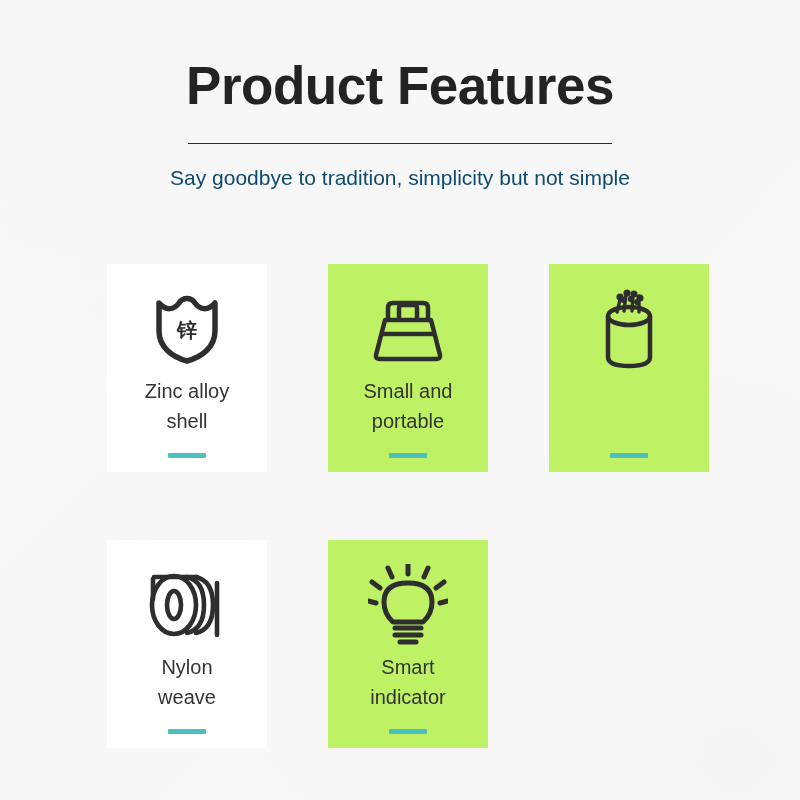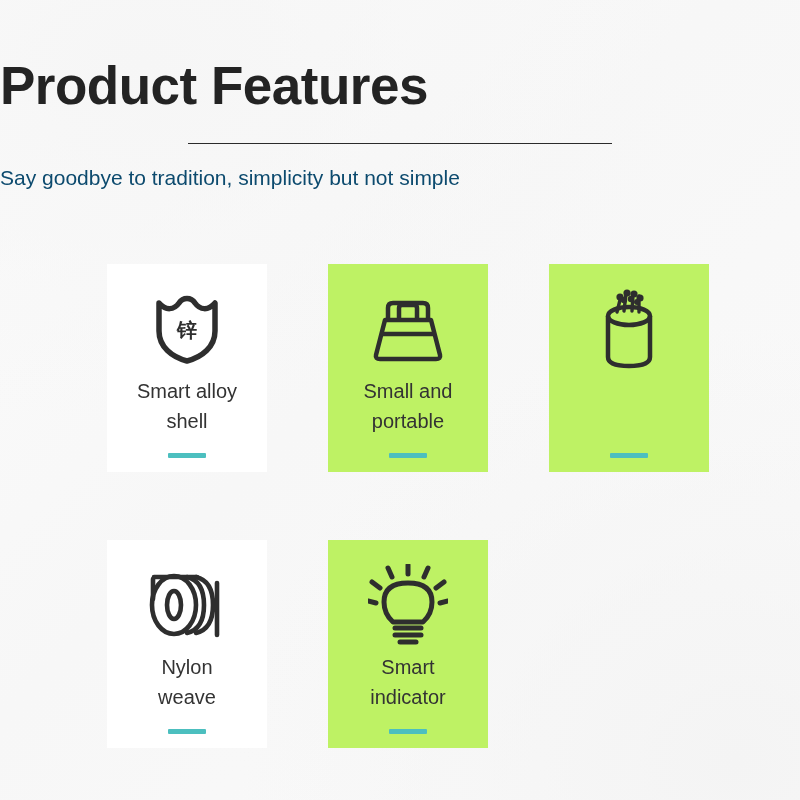--- a/index.html
+++ b/index.html
@@ -10,21 +10,21 @@
   body {
     background:
       radial-gradient(ellipse 900px 600px at 18% 8%, #f6f6f6 0%, rgba(246,246,246,0) 60%),
       radial-gradient(ellipse 800px 700px at 92% 95%, #f4f4f4 0%, rgba(244,244,244,0) 62%),
       linear-gradient(135deg, #fbfbfb 0%, #f7f7f7 45%, #fafafa 100%);
     position:relative;
     overflow:hidden;
   }
 
   
-  .header { width:100%; padding-top:58px; }
+  .header { width:100%; text-align:center; padding-top:58px; }
   .title {
     font-size:53px;
     font-weight:bold;
     color:#232323;
     letter-spacing:-0.5px;
     line-height:1.05;
   }
   .divider {
     width:424px;
     height:1px;
@@ -108,21 +108,21 @@
 <div class="grid">
 
   <div class="card light">
     <div class="icon-wrap">
       <svg width="66" height="70" viewBox="0 0 66 70">
         <path d="M5 9 C12 17 20 16 25 9 C29 3 37 3 41 9 C46 16 54 17 61 9
                  L61 37 C61 53 48 63 33 67 C18 63 5 53 5 37 Z" fill="none" stroke="#2e2e2e" stroke-width="5.5" stroke-linejoin="round" stroke-linecap="round"></path>
         <text class="zinc-char" x="33" y="43" text-anchor="middle">锌</text>
       </svg>
     </div>
-    <div class="label">Smart alloy
+    <div class="label">Zinc alloy
 shell</div>
     <div class="accent" style="background:#4cbfbf"></div>
   </div>
 
   <div class="card shade">
     <div class="icon-wrap">
       <svg width="80" height="66" viewBox="0 0 80 66">
         <path d="M17 24 L63 24 L72 59 Q73 63 68 63 L12 63 Q7 63 8 59 Z" fill="none" stroke="#2e2e2e" stroke-width="4.5" stroke-linejoin="round"></path>
         <path d="M20 24 L20 12 Q20 7 25 7 L55 7 Q60 7 60 12 L60 24" fill="none" stroke="#2e2e2e" stroke-width="4.5" stroke-linejoin="round"></path>
         <path d="M31 24 L31 12 Q31 9 34 9 L46 9 Q49 9 49 12 L49 24" fill="none" stroke="#2e2e2e" stroke-width="4.5" stroke-linejoin="round"></path>

